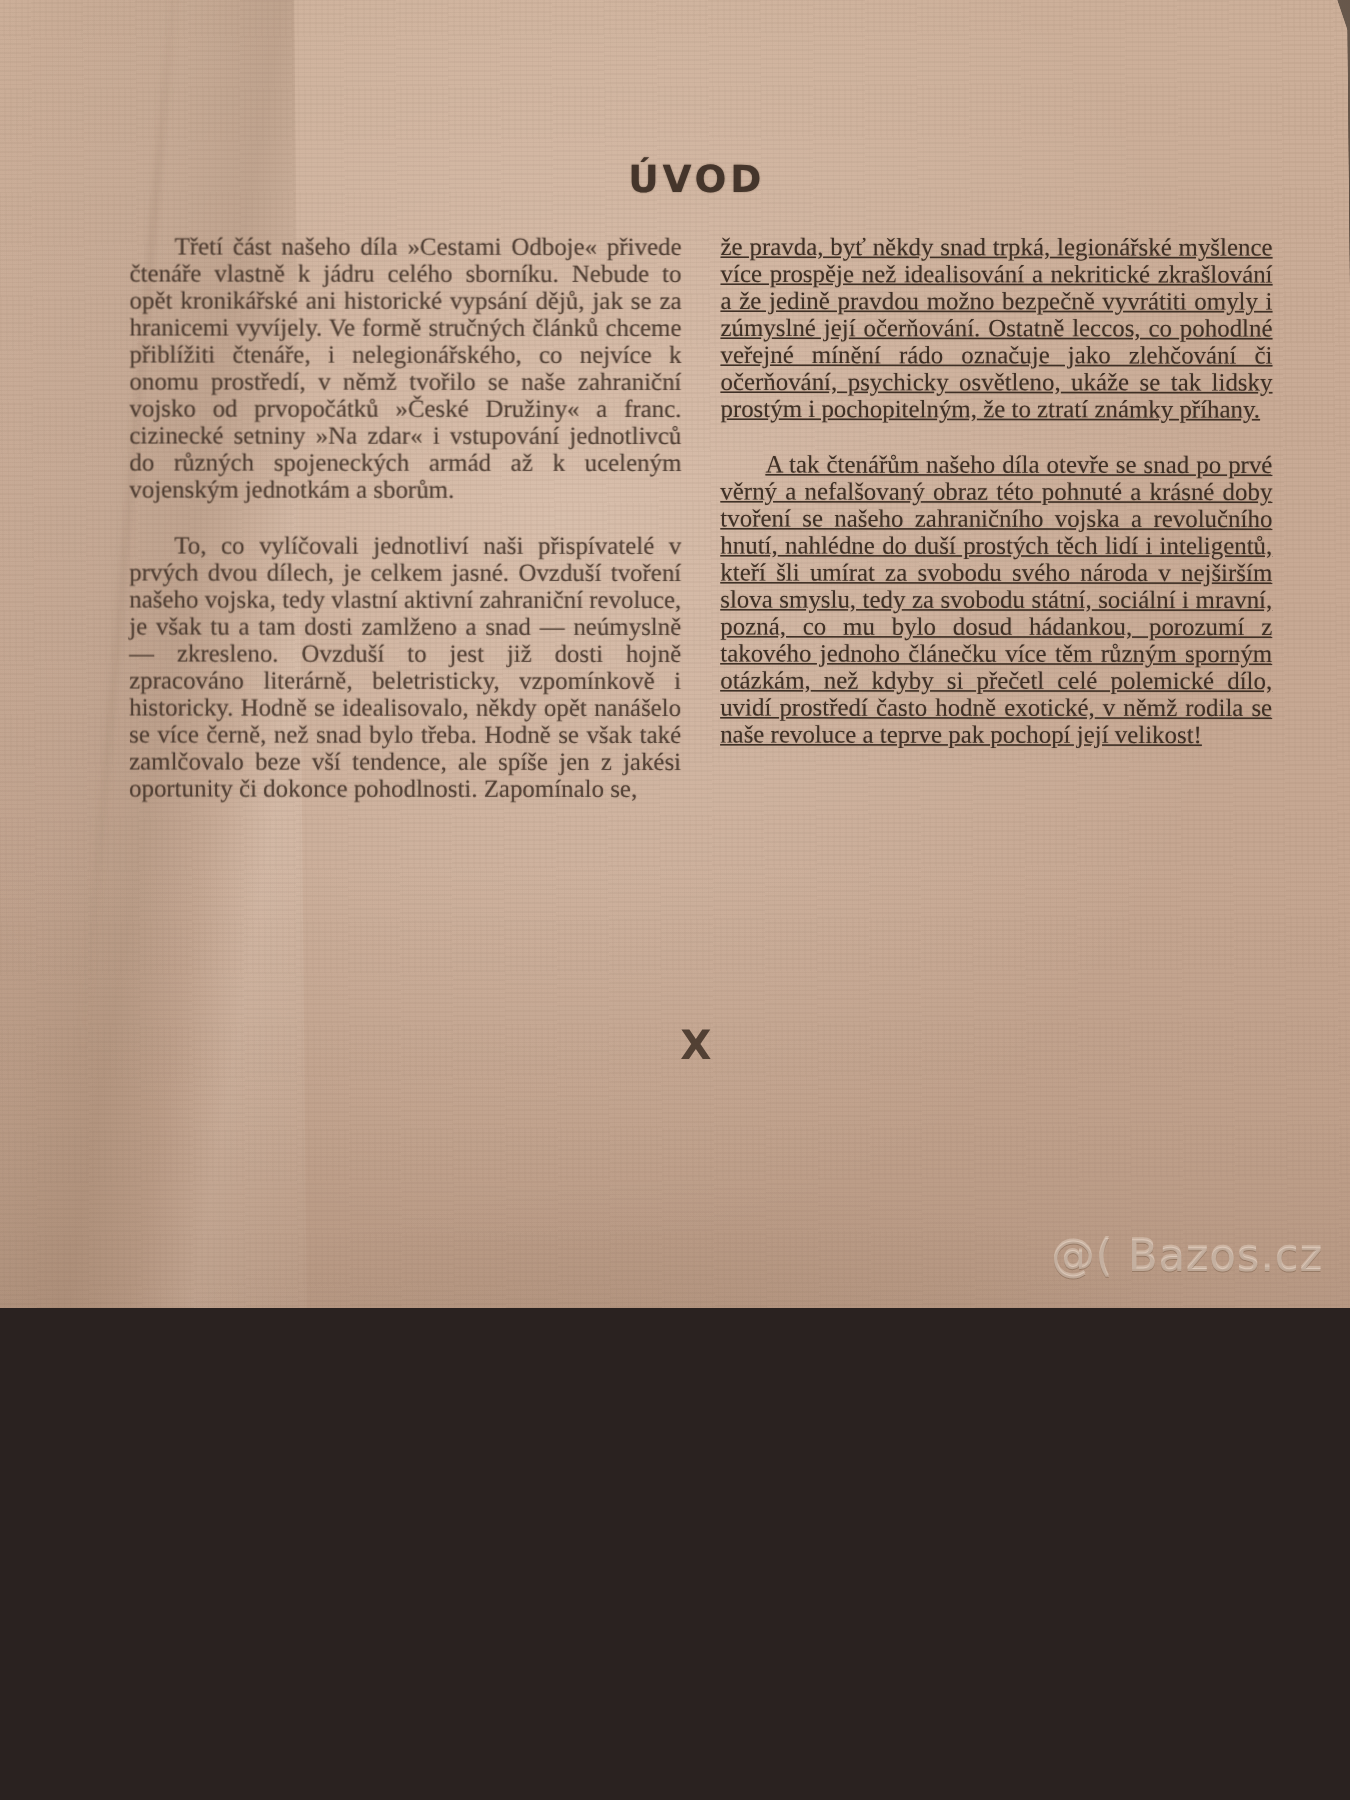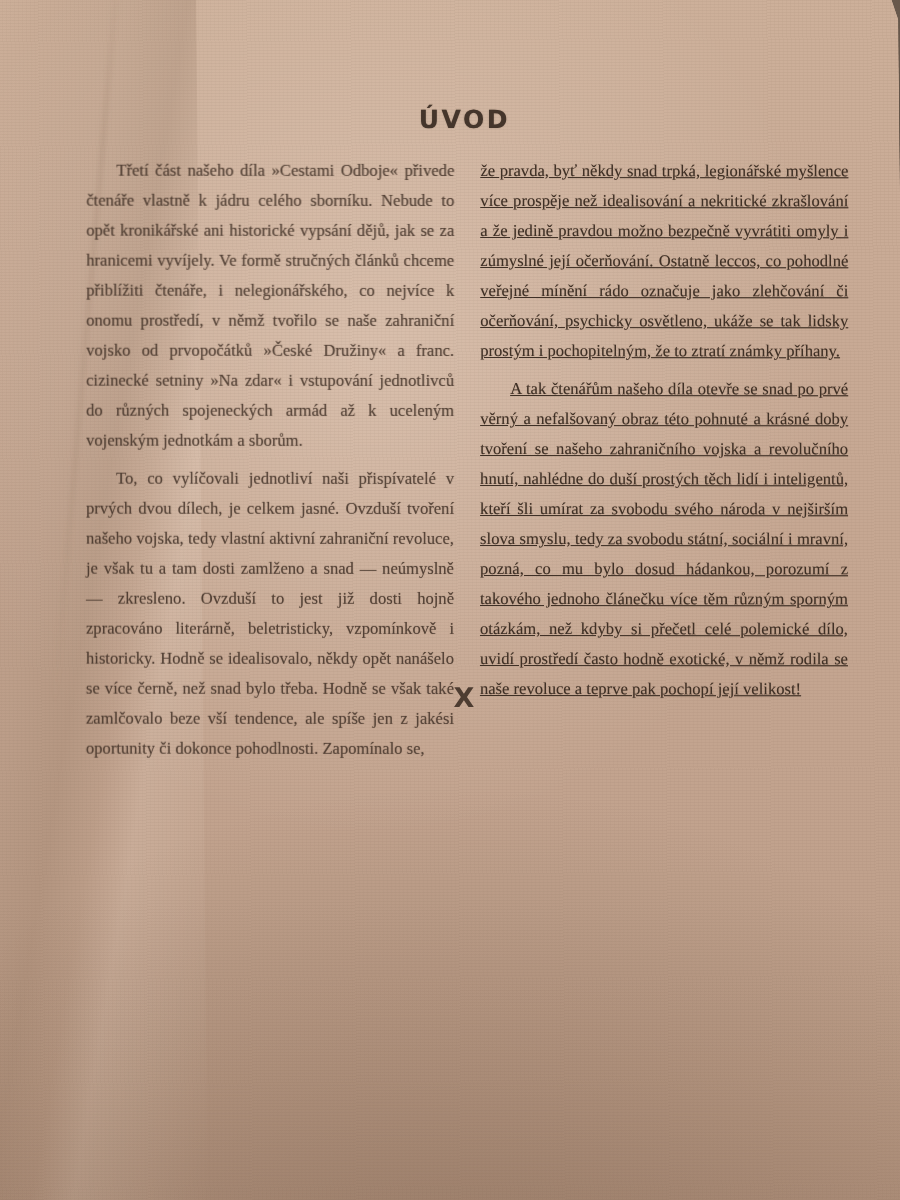--- a/index.html
+++ b/index.html
@@ -12,21 +12,21 @@
     width: 900px;
     height: 1200px;
     overflow: hidden;
     font-family: "Liberation Serif", serif;
   }
 
   
   #scene {
     position: relative;
     width: 900px;
-    height: 1200px;
+    height: 872px;
     overflow: hidden;
     
     background:
       radial-gradient(ellipse at 96% 2%, #6b5b4e 0%, #3a2f27 38%, #241c17 70%),
       linear-gradient(135deg, #4a3c33 0%, #2b221c 60%);
   }
 
   
   #page {
     position: absolute;
@@ -119,27 +119,27 @@
     padding: 0 66px 0 72px;
   }
   .col { width: 382px; }
 
   .col p {
     margin: 0;
     text-align: justify;
     text-justify: inter-word;
     font-family: "Liberation Serif", serif;
     font-size: 16.6px;
-    line-height: 30px;
+    line-height: 18px;
     color: #3b2c22;
     opacity: 0.93;
     text-shadow: 0 0 0.9px rgba(70,50,36,0.45);
     -webkit-font-smoothing: none;
   }
-  .col p + p { margin-top: 8px; }
+  .col p + p { margin-top: 19px; }
   .col p.indent { text-indent: 30px; }
 
   
   #col-left p {
     color: #413127;
     opacity: 0.88;
     filter: blur(0.18px);
   }
   #col-right p {
     color: #382a20;
@@ -213,14 +213,15 @@
       </div>
 
     </div>
 
     <div class="ornament">X</div>
 
   </div>
 
   <div id="defocus"></div>
 
+  <div class="watermark">@( Bazos.cz</div>
 
 </div>
 
 </body></html>

